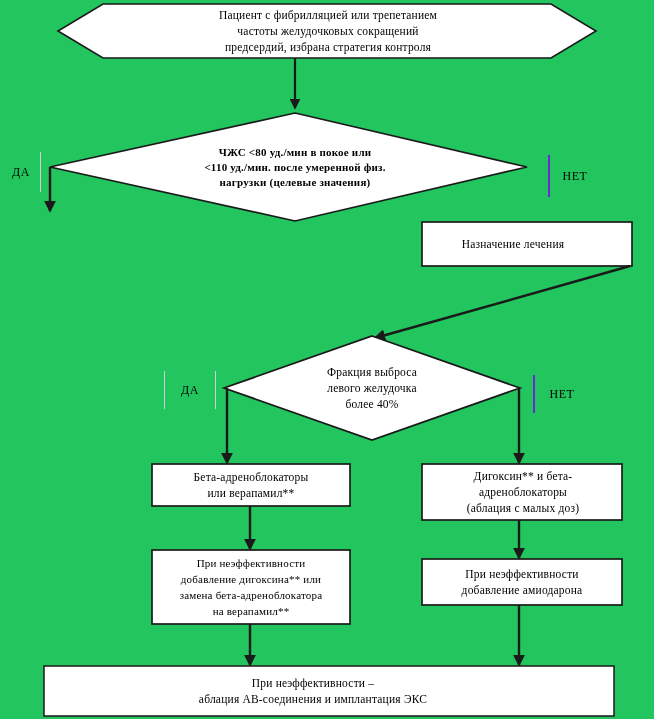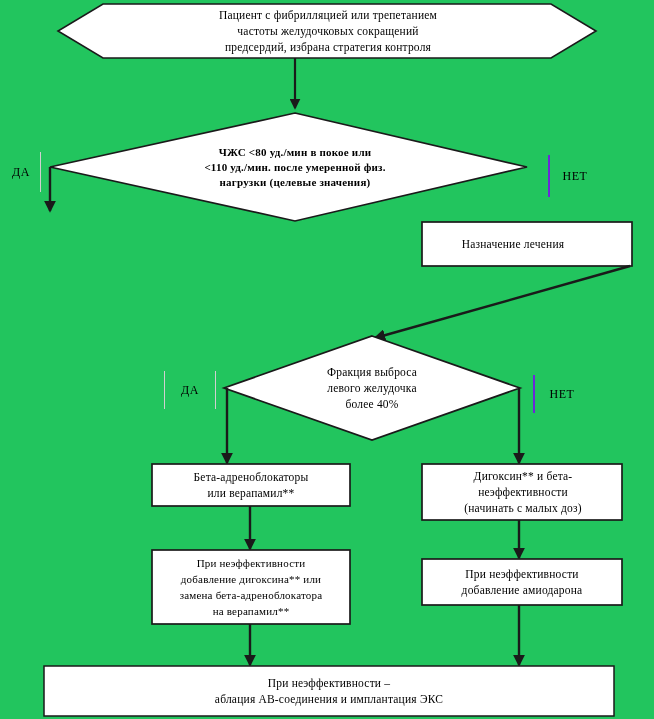--- a/index.html
+++ b/index.html
@@ -124,37 +124,37 @@
     <span>более 40%</span>
   </div>
 
   <div class="node-text" style="left:152px; top:464px; width:198px; height:42px;">
     <span>Бета-адреноблокаторы</span>
     <span>или верапамил**</span>
   </div>
 
   <div class="node-text" style="left:430px; top:464px; width:186px; height:56px;">
     <span>Дигоксин** и бета-</span>
-    <span>неэффективности</span>
-    <span>(начинать с малых доз)</span>
+    <span>адреноблокаторы</span>
+    <span>(аблация с малых доз)</span>
   </div>
 
   <div class="node-text" style="left:152px; top:550px; width:198px; height:74px; font-size:11px; line-height:16px;">
     <span>При неэффективности</span>
     <span>добавление дигоксина** или</span>
     <span>замена бета-адреноблокатора</span>
     <span>на верапамил**</span>
   </div>
 
   <div class="node-text" style="left:422px; top:559px; width:200px; height:46px;">
     <span>При неэффективности</span>
     <span>добавление амиодарона</span>
   </div>
 
-  <div class="node-text" style="left:44px; top:666px; width:570px; height:50px;">
+  <div class="node-text" style="left:28px; top:666px; width:570px; height:50px;">
     <span>При неэффективности –</span>
     <span>аблация АВ-соединения и имплантация ЭКС</span>
   </div>
 
   <div class="branch-label bordered-right" style="left:2px; top:152px; width:38px; height:40px;">ДА</div>
 
   <div class="branch-label bordered-left" style="left:548px; top:155px; width:50px; height:42px;">НЕТ</div>
 
   <div class="branch-label bordered-both" style="left:164px; top:371px; width:50px; height:38px;">ДА</div>
 

